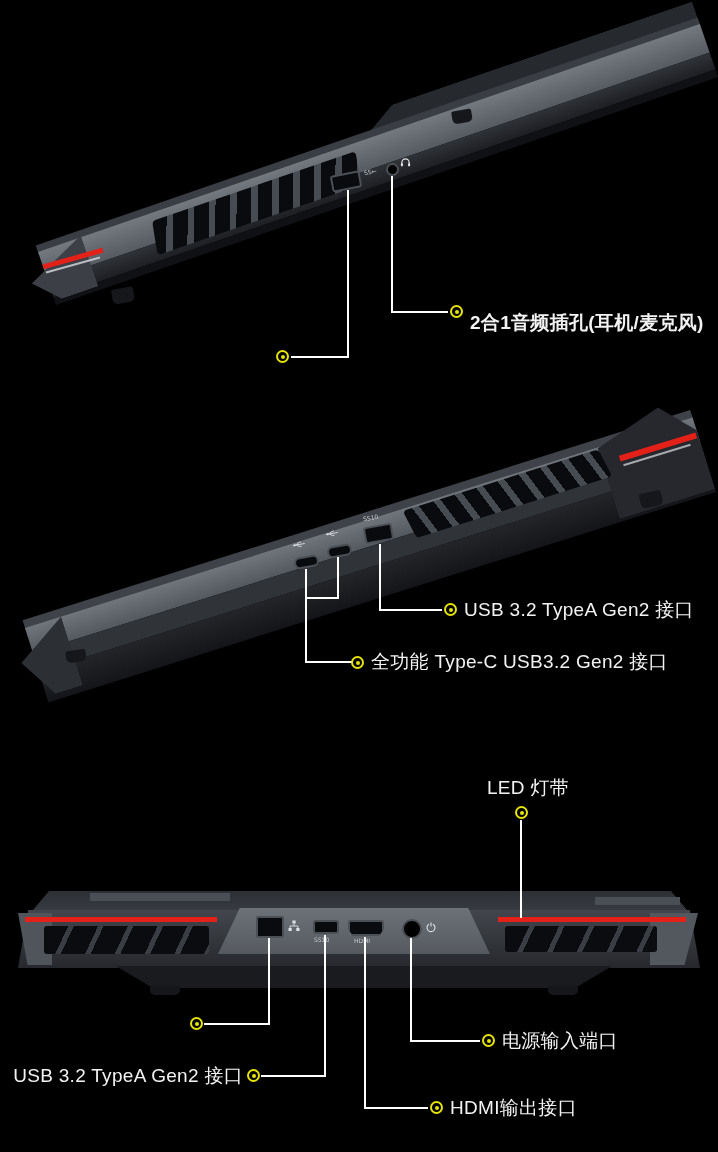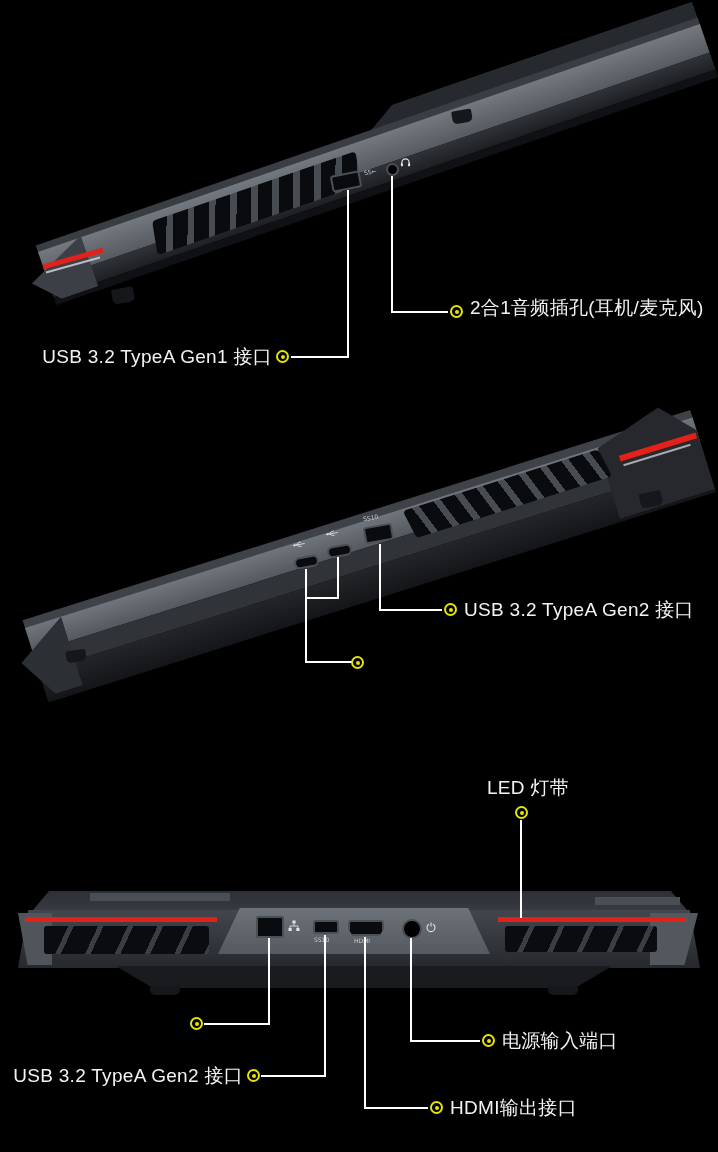--- a/index.html
+++ b/index.html
@@ -64,26 +64,25 @@
     <svg width="11" height="11" viewBox="0 0 12 12">
       <path d="M2 9 V6 a4 4 0 0 1 8 0 V9" fill="none" stroke="#e6e7e9" stroke-width="1.3"></path>
       <rect x="1" y="6.8" width="2.2" height="3.4" rx="1" fill="#e6e7e9"></rect>
       <rect x="8.8" y="6.8" width="2.2" height="3.4" rx="1" fill="#e6e7e9"></rect>
     </svg>
   </div>
 
   <div class="ln" style="left:347px;top:190px;width:2px;height:167px;"></div>
   <div class="ln" style="left:291px;top:356px;width:58px;height:2px;"></div>
   <div class="mk" style="left:276px;top:350px;"></div>
-  <div class="lb r" style="left:30px;top:345px;width:242px;">USB 3.2 TypeA Gen1 接口</div>
 
   <div class="ln" style="left:391px;top:176px;width:2px;height:137px;"></div>
   <div class="ln" style="left:391px;top:311px;width:57px;height:2px;"></div>
   <div class="mk" style="left:450px;top:305px;"></div>
-  <div class="lb" style="left:470px;top:296px;">2合1音频插孔(耳机/麦克风)</div>
+  <div class="lb" style="left:470px;top:311px;font-weight:bold;">2合1音频插孔(耳机/麦克风)</div>
 
   <div class="abs" style="left:25px;top:628px;width:0;height:0;">
     <div class="abs" style="transform:rotate(-17.5deg);transform-origin:0 0;">
       <div class="abs" style="left:0;top:-8px;width:700px;height:10px;background:#3f4248;"></div>
       <div class="abs" style="left:0;top:0;width:700px;height:26px;background:linear-gradient(180deg,#70747b,#54585f);"></div>
       <div class="abs" style="left:0;top:26px;width:700px;height:20px;background:#303338;"></div>
       <div class="abs" style="left:0;top:46px;width:700px;height:32px;background:linear-gradient(180deg,#232529,#141519);"></div>
       <div class="abs" style="left:-14px;top:0;width:52px;height:72px;background:#2c2f34;
                   clip-path:polygon(100% 0,0 45%,45% 100%,100% 100%);"></div>
       <div class="abs" style="left:600px;top:-20px;width:100px;height:95px;background:#26282d;
@@ -112,20 +111,21 @@
     </svg>
   </div>
   <div class="port" style="left:364px;top:525px;width:29px;height:17px;transform:rotate(-10deg);"></div>
   <div class="pg" style="left:363px;top:515px;transform:rotate(-10deg);">SS10</div>
 
   <div class="ln" style="left:305px;top:569px;width:2px;height:94px;"></div>
   <div class="ln" style="left:337px;top:557px;width:2px;height:42px;"></div>
   <div class="ln" style="left:305px;top:597px;width:34px;height:2px;"></div>
   <div class="ln" style="left:305px;top:661px;width:47px;height:2px;"></div>
   <div class="mk" style="left:351px;top:656px;"></div>
+  <div class="lb" style="left:371px;top:650px;">全功能 Type-C USB3.2 Gen2 接口</div>
 
   <div class="ln" style="left:379px;top:544px;width:2px;height:67px;"></div>
   <div class="ln" style="left:379px;top:609px;width:63px;height:2px;"></div>
   <div class="mk" style="left:444px;top:603px;"></div>
   <div class="lb" style="left:464px;top:598px;">USB 3.2 TypeA Gen2 接口</div>
 
   <div class="abs" style="left:0;top:770px;width:718px;height:382px;">
     <div class="abs" style="left:22px;top:121px;width:676px;height:24px;background:linear-gradient(180deg,#2c2f34,#3a3d43);
                 clip-path:polygon(1% 100%,4% 0,96% 0,99% 100%);"></div>
     <div class="abs" style="left:90px;top:123px;width:140px;height:8px;background:#4a4e55;"></div>

